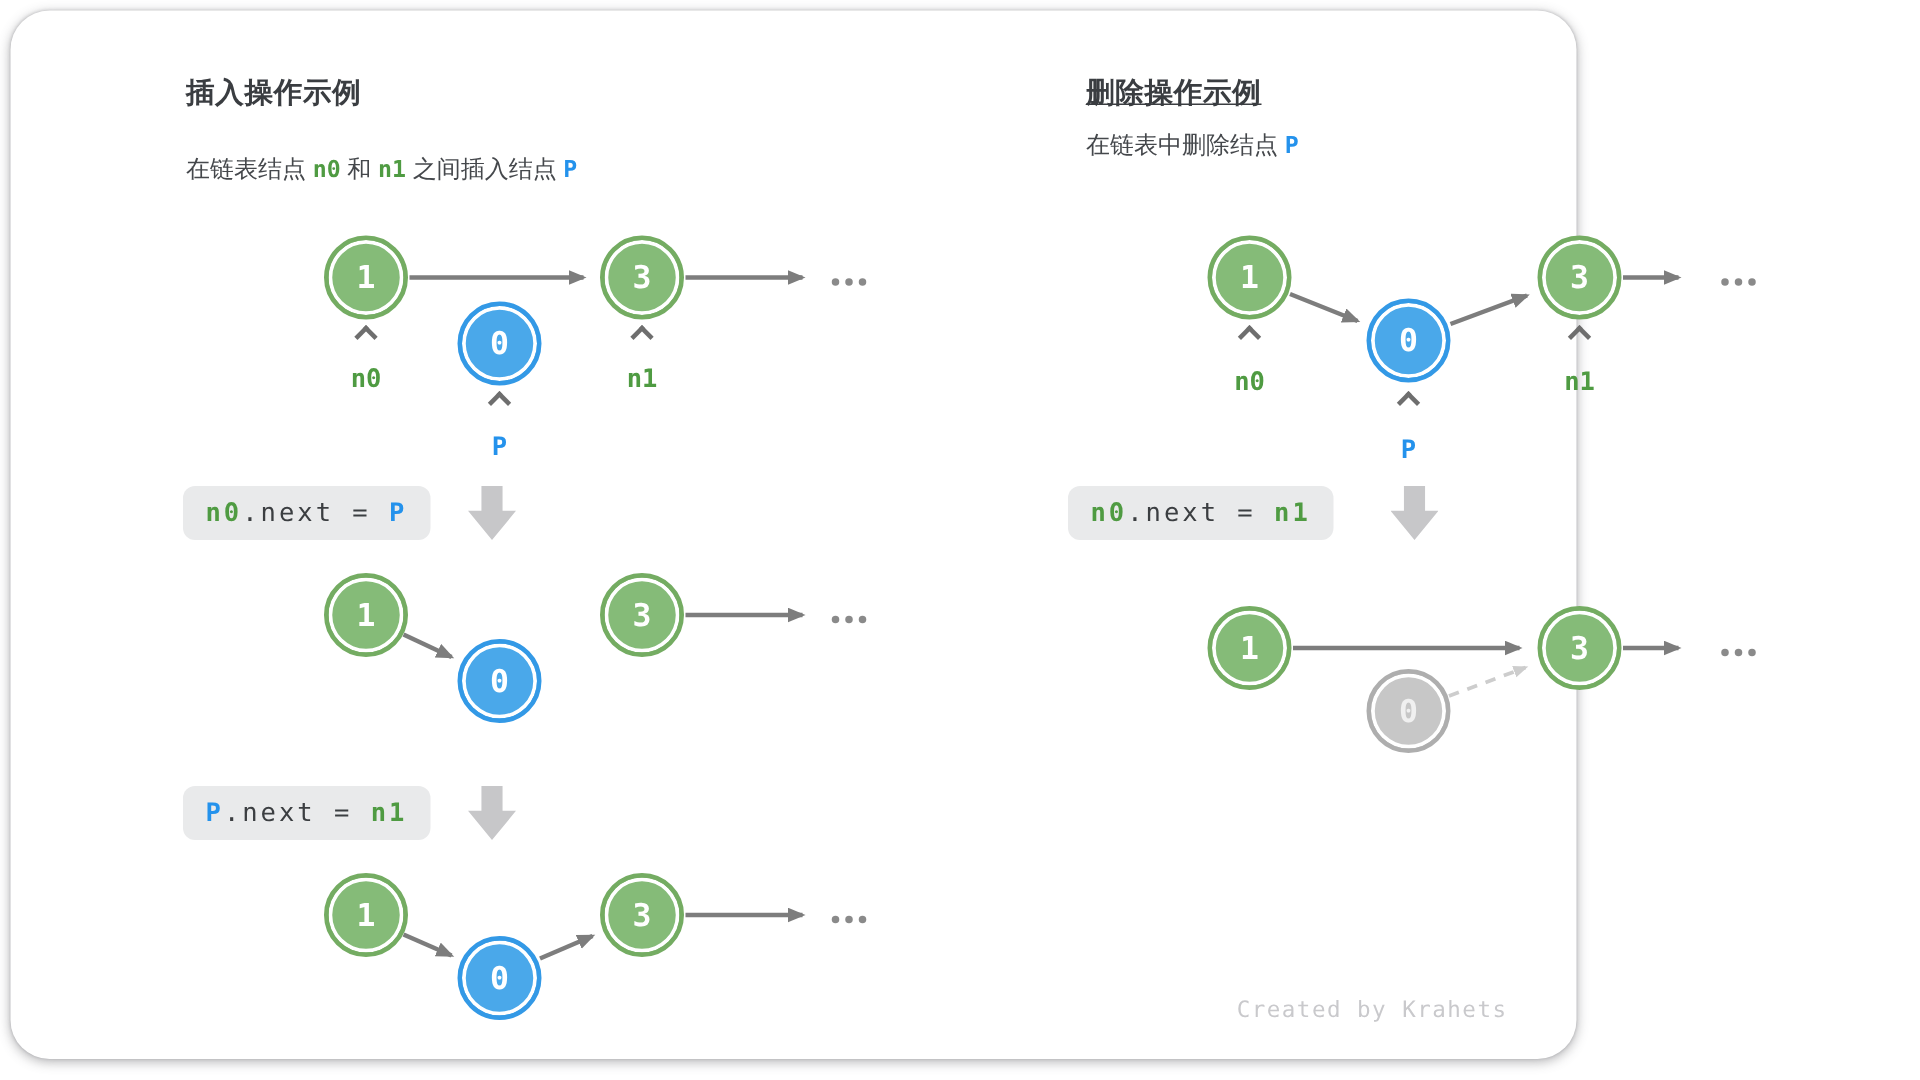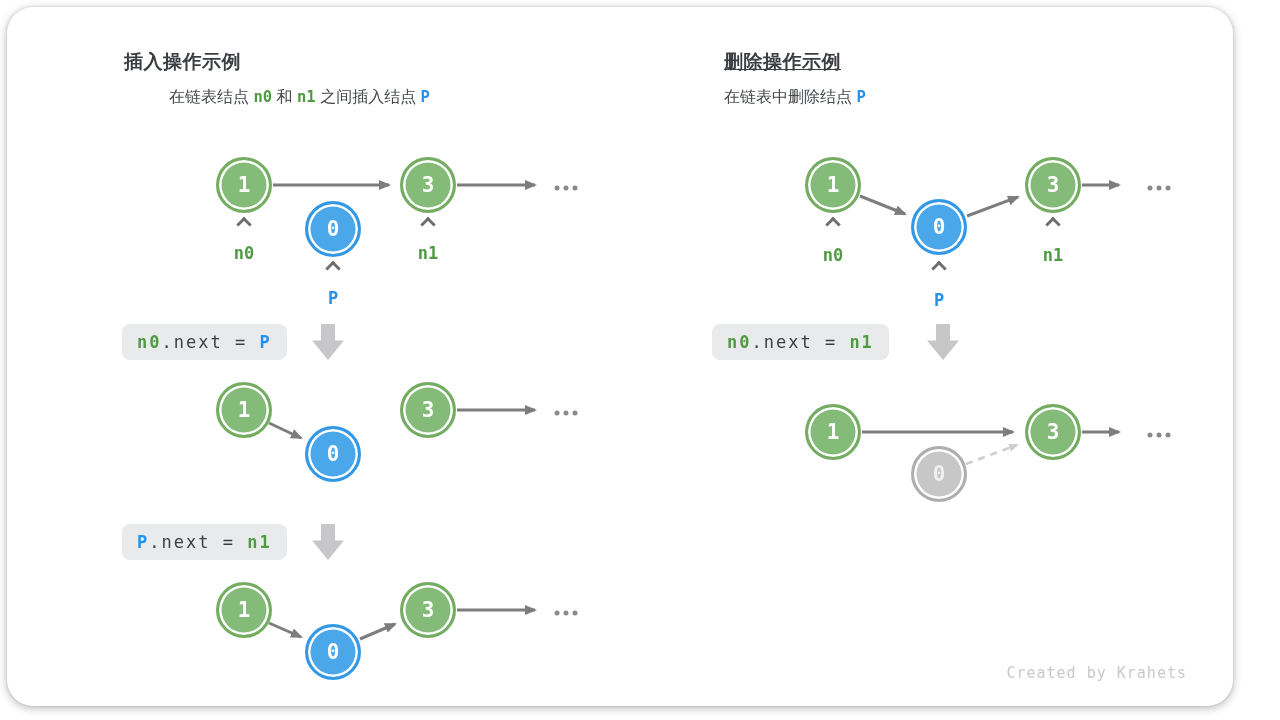--- a/index.html
+++ b/index.html
@@ -1,18 +1,18 @@
 <!DOCTYPE html>
 <html><head>
 <meta charset="utf-8">
 <style>
   html,body{margin:0;padding:0;background:#ffffff;}
   body{width:1280px;height:720px;position:relative;overflow:hidden;
        font-family:"Liberation Sans",sans-serif;}
-  .card{position:absolute;left:7px;top:7px;width:1226px;height:699px;
+  .card{position:absolute;left:7px;top:7px;width:1044px;height:699px;
         background:#ffffff;border-radius:26px;
         box-shadow:0 2px 8px rgba(90,90,95,.45),0 0 2px rgba(120,120,125,.3);}
 
   .panel-title{position:absolute;font-size:19px;font-weight:bold;color:#3a3d41;letter-spacing:.5px;}
   .panel-sub{position:absolute;font-size:16px;color:#45484c;white-space:pre;}
   .panel-sub .code{font-family:"DejaVu Sans Mono","Liberation Mono",monospace;
                    font-weight:bold;font-size:15.5px;}
   .green-text{color:#4f9b42;}
   .blue-text{color:#2492ec;}
 
@@ -80,21 +80,21 @@
     <line x1="960" y1="209" x2="1011" y2="190" stroke="#7d7d7d" stroke-width="3" marker-end="url(#mA)"></line>
     <line x1="1075" y1="178" x2="1112" y2="178" stroke="#7d7d7d" stroke-width="3" marker-end="url(#mA)"></line>
 
     <line x1="855" y1="425" x2="1006" y2="425" stroke="#7d7d7d" stroke-width="3" marker-end="url(#mA)"></line>
     <line x1="1075" y1="425" x2="1112" y2="425" stroke="#7d7d7d" stroke-width="3" marker-end="url(#mA)"></line>
     <line x1="959" y1="457" x2="1010" y2="438" stroke="#cdcdcd" stroke-width="2.5" stroke-dasharray="7 6" marker-end="url(#mL)"></line>
   </svg>
 
   <div>
     <div class="panel-title" style="left:117px;top:42px;">插入操作示例</div>
-    <div class="panel-sub" style="left:117px;top:80px;margin-left:45px;"><span>在链表结点 </span><span class="code green-text">n0</span><span> 和 </span><span class="code green-text">n1</span><span> 之间插入结点 </span><span class="code blue-text">P</span></div>
+    <div class="panel-sub" style="left:117px;top:96px;"><span>在链表结点 </span><span class="code green-text">n0</span><span> 和 </span><span class="code green-text">n1</span><span> 之间插入结点 </span><span class="code blue-text">P</span></div>
 
     <div class="node node-green" style="left:209px;top:150px;">1</div>
     <div class="node node-blue" style="left:298px;top:194px;">0</div>
     <div class="node node-green" style="left:393px;top:150px;">3</div>
     <span class="dots" style="left:559px;top:181px;" title="...">
         <i></i>
         <i></i>
         <i></i>
       </span>
     <span class="caret" style="left:237px;top:212px;"></span>

